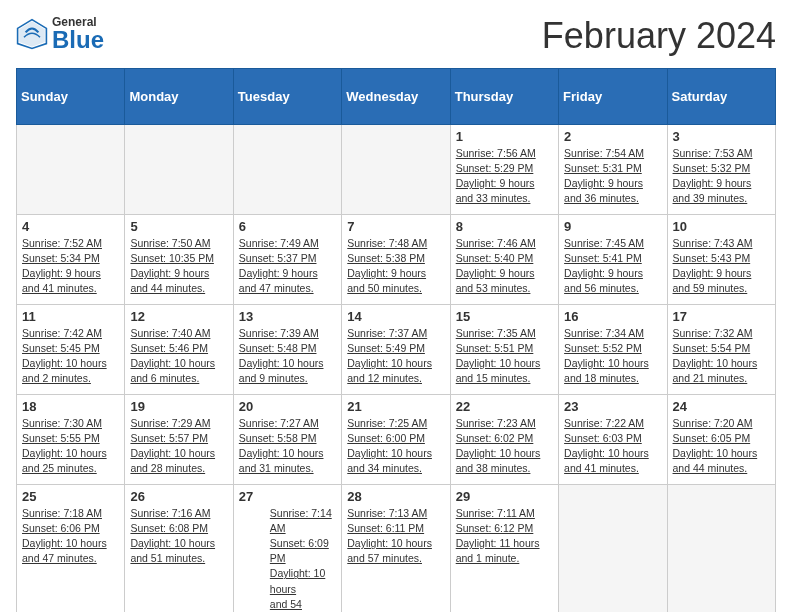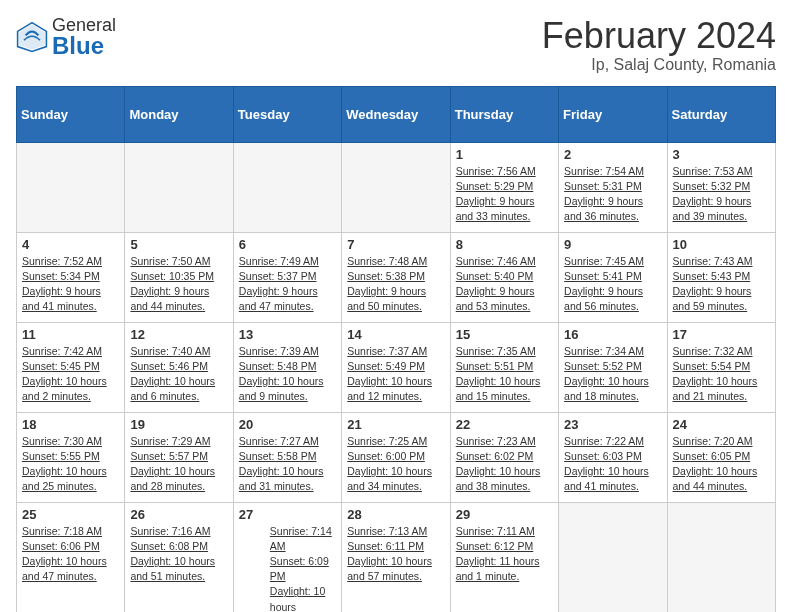--- a/index.html
+++ b/index.html
@@ -20,22 +20,22 @@
       display: flex;
       align-items: center;
       gap: 4px;
     }
     .logo-text {
       display: flex;
       flex-direction: column;
       line-height: 1;
     }
     .logo-general {
-      font-size: 18px;
-      font-weight: normal;
+      font-size: 12px;
+      font-weight: bold;
       color: #333;
     }
     .logo-blue {
       font-size: 24px;
       font-weight: bold;
       color: #1a6bb5;
     }
     .logo-icon {
       width: 32px;
       height: 32px;
@@ -102,21 +102,20 @@
       <path d="M12,18 Q20,8 28,18" fill="none" stroke="#1a6bb5" stroke-width="2.5"></path>
       <path d="M10,24 Q20,14 30,24" fill="none" stroke="#1a6bb5" stroke-width="2"></path>
     </svg>
     <div class="logo-text">
       <span class="logo-general">General</span>
       <span class="logo-blue">Blue</span>
     </div>
   </div>
   <div class="title-block">
     <div class="month-title">February 2024</div>
-    <div class="location">Ip, Salaj County, Romania</div>
   </div>
 </div>
 
 <table>
   <thead>
     <tr>
     <th>Sunday</th>
         <th>Monday</th>
         <th>Tuesday</th>
         <th>Wednesday</th>

